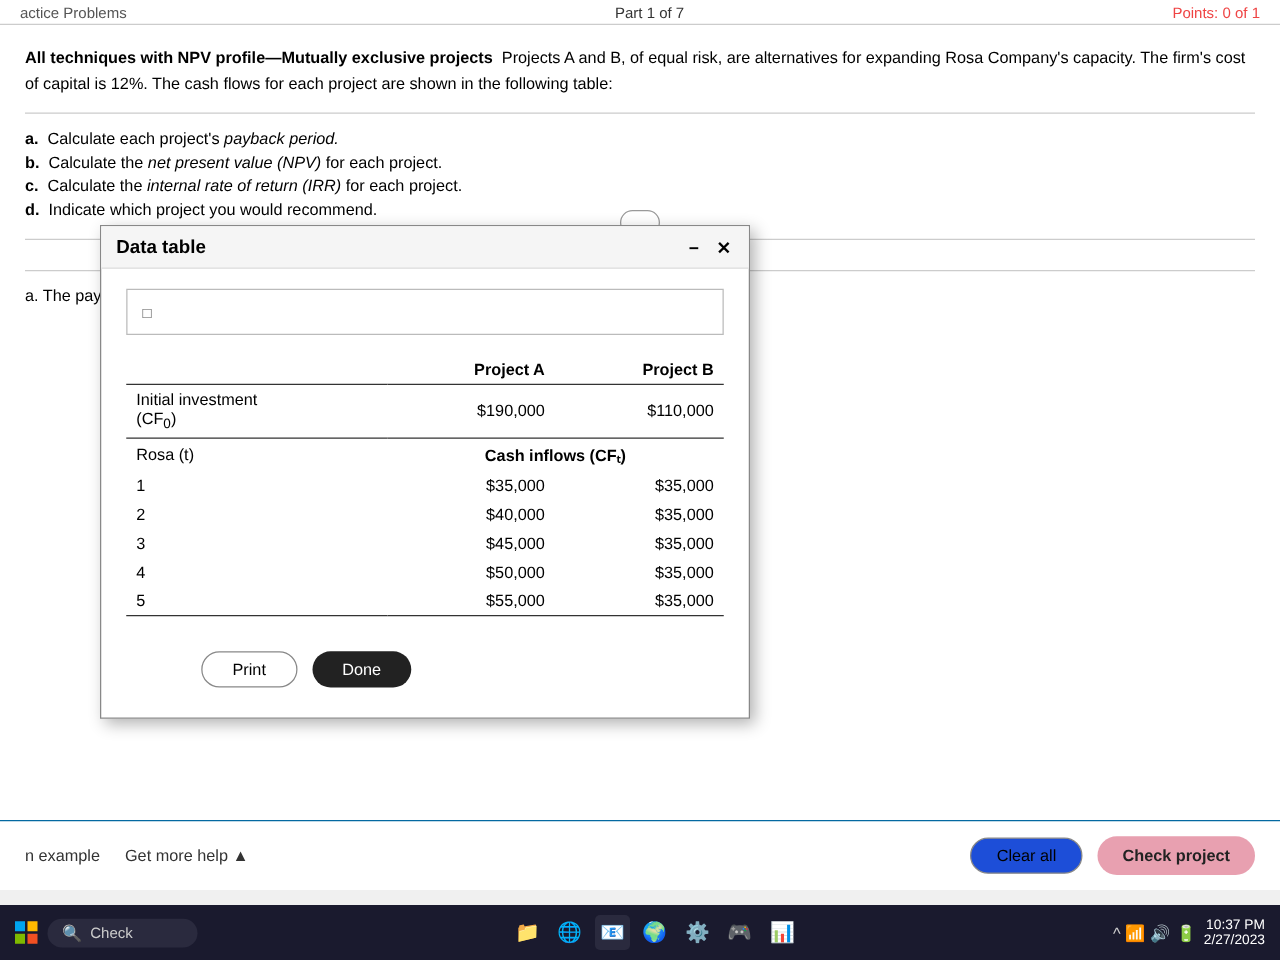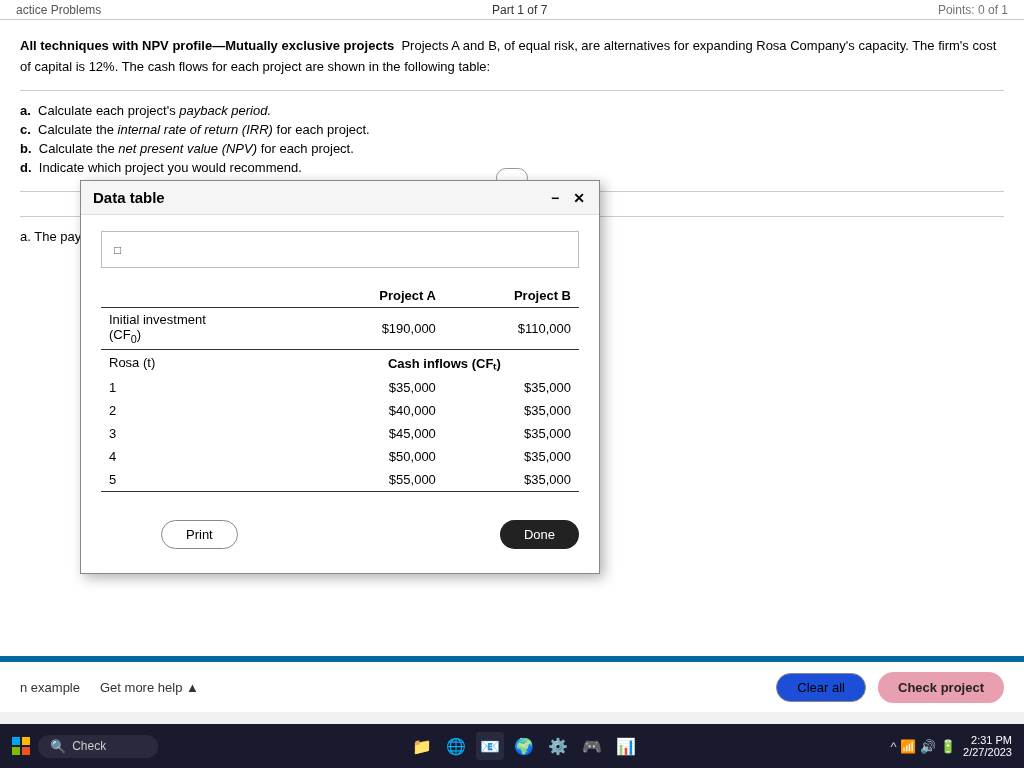--- a/index.html
+++ b/index.html
@@ -18,21 +18,21 @@
       background: #fff;
       border-bottom: 1px solid #ccc;
       padding: 4px 16px;
       display: flex;
       align-items: center;
       justify-content: space-between;
       height: 20px;
     }
     .top-bar-left { font-size: 12px; color: #555; }
     .top-bar-center { font-size: 12px; color: #333; }
-    .top-bar-right { font-size: 12px; color: #737373; display: flex; align-items: center; gap: 8px; }
+    .top-bar-right { font-size: 12px; color: #ef4444; display: flex; align-items: center; gap: 8px; }
 
     
     .main-content {
       background: #fff;
       padding: 16px 20px;
       height: calc(768px - 32px - 56px - 44px);
       overflow-y: auto;
       position: relative;
     }
 
@@ -135,21 +135,21 @@
       border-bottom: 1px solid #333;
     }
     .data-table .left-col { text-align: left; }
     .data-table tbody tr td { border-bottom: none; }
     .data-table .year-section td { border-top: 1px solid #333; }
     .data-table .last-row td { border-bottom: 1px solid #333; }
 
     .modal-footer {
       display: flex;
       gap: 12px;
-      justify-content: space-between;
+      justify-content: flex-start;
       padding: 8px 0 8px 60px;
     }
     .btn-print {
       background: #fff;
       border: 1px solid #888;
       border-radius: 20px;
       padding: 6px 24px;
       font-size: 13px;
       cursor: pointer;
     }
@@ -159,21 +159,21 @@
       border: none;
       border-radius: 20px;
       padding: 6px 24px;
       font-size: 13px;
       cursor: pointer;
     }
 
     
     .bottom-toolbar {
       background: #fff;
-      border-top: 6px solid #0369a1;
+      border-top: 1px solid #0369a1;
       height: 56px;
       display: flex;
       align-items: center;
       justify-content: space-between;
       padding: 6px 20px;
     }
     .bottom-left { display: flex; gap: 20px; align-items: center; font-size: 13px; color: #333; }
     .bottom-right { display: flex; gap: 12px; align-items: center; }
     .btn-clear-all {
       background: #1d4ed8;
@@ -258,24 +258,24 @@
     &nbsp;<span>Projects A and B, of equal risk, are alternatives for expanding Rosa Company's capacity. The firm's cost of capital is 12%. The cash flows for each project are shown in the following table:</span>
   </div>
 
   <hr class="divider-line">
 
   <div class="instructions">
     <p>
       <strong>a.</strong>&nbsp; Calculate each project's <em>payback period.</em>
     </p>
     <p>
-      <strong>c.</strong>&nbsp; Calculate the <em>internal rate of return (IRR)</em> for each project.
+      <strong>b.</strong>&nbsp; Calculate the <em>net present value (NPV)</em> for each project.
     </p>
     <p>
-      <strong>b.</strong>&nbsp; Calculate the <em>net present value (NPV)</em> for each project.
+      <strong>c.</strong>&nbsp; Calculate the <em>internal rate of return (IRR)</em> for each project.
     </p>
     <p>
       <strong>d.</strong>&nbsp; Indicate which project you would recommend.
     </p>
   </div>
 
   <hr class="divider-line">
 
   <div style="display:flex; justify-content:center; margin: 6px 0;">
     <button class="expand-btn">...</button>
@@ -396,17 +396,17 @@
   </div>
 
   <div class="taskbar-right">
     <div class="taskbar-sys-icons">
       <span class="sys-icon">^</span>
       <span class="sys-icon">📶</span>
       <span class="sys-icon">🔊</span>
       <span class="sys-icon">🔋</span>
     </div>
     <div class="time-display">
-      <div>2:31 PM</div>
+      <div>10:37 PM</div>
       <div>2/27/2023</div>
     </div>
   </div>
 </div>
 
 </body></html>

